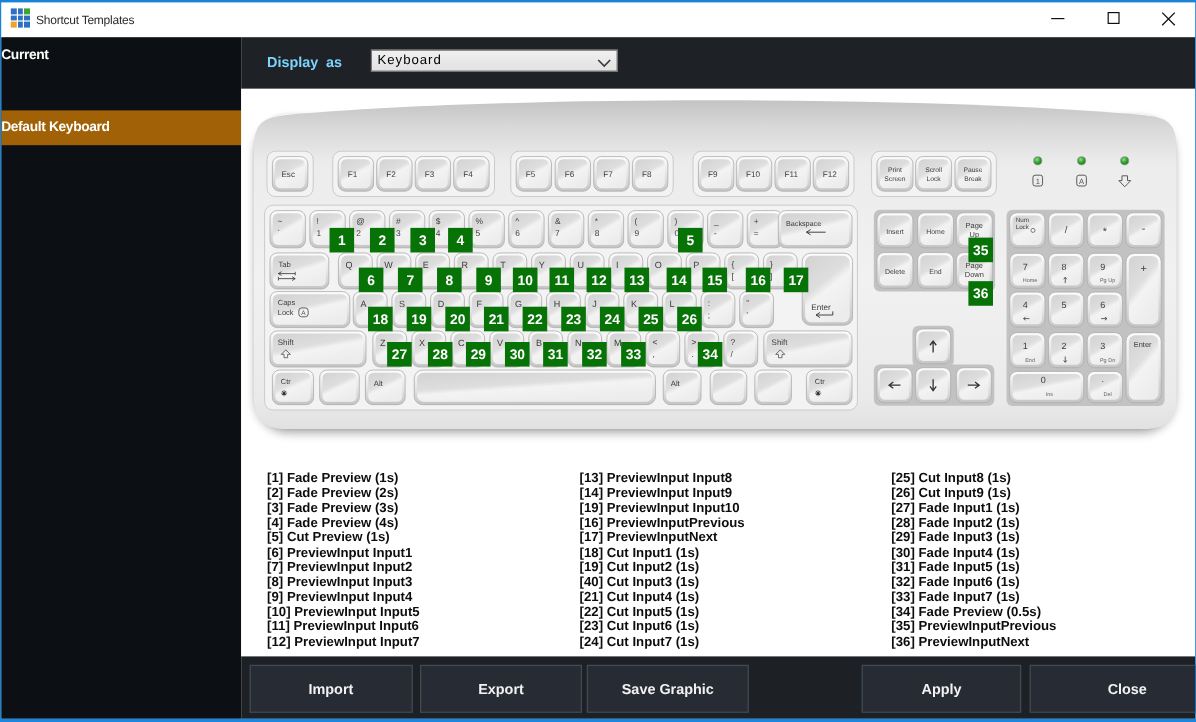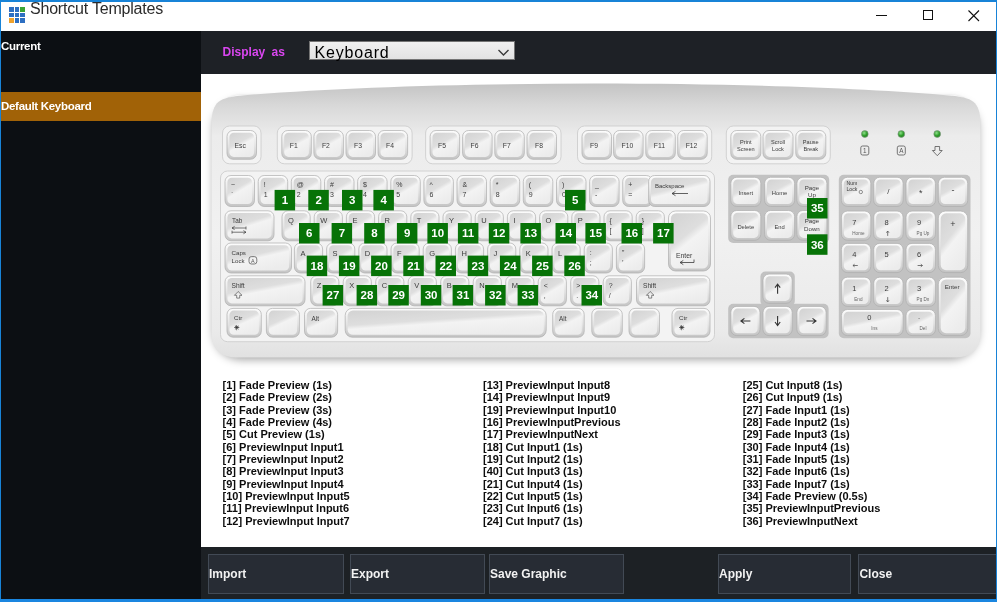--- a/index.html
+++ b/index.html
@@ -1,38 +1,38 @@
 <!DOCTYPE html>
 <html><head><meta charset="utf-8"><style>
 * { margin:0; padding:0; box-sizing:border-box; }
 body { width:997px; height:602px; position:relative; overflow:hidden;
   font-family:"Liberation Sans", sans-serif; background:#fff; }
 .abs { position:absolute; }
 #titlebar { left:1px; top:2px; width:995px; height:29px; background:#fff; }
-#title { position:absolute; left:30px; top:0; font-size:16px; color:#2b2b2b; letter-spacing:-0.2px; }
+#title { position:absolute; left:30px; top:12px; font-size:10px; color:#2b2b2b; letter-spacing:-0.2px; }
 #blue-t { left:0; top:0; width:997px; height:2px; background:#1883d7; }
 #blue-l { left:0; top:0; width:1px; height:602px; background:#1883d7; }
 #blue-r { left:996px; top:0; width:1px; height:602px; background:#1883d7; }
 #blue-b { left:0; top:599px; width:997px; height:3px; background:#1a86e0; }
 #icon { position:absolute; left:9px; top:7px; width:16px; height:16px; }
 #icon div { position:absolute; width:4.7px; height:4.7px; background:#2d6fc2; }
 #sidebar { left:1px; top:31px; width:200px; height:568px; background:#0c0f13; }
 .sitem { position:absolute; left:0; width:200px; height:30.4px; line-height:30.4px;
   padding-left:0; color:#fff; font-size:11.5px; font-weight:bold; letter-spacing:-0.3px; }
 .sitem.sel { background:#a16207; height:28.8px; line-height:28.8px; }
 #topband { left:201px; top:31px; width:795px; height:43px; background:#1e2126; }
-#displayas { position:absolute; left:21.6px; top:14px; font-size:12px; font-weight:bold; color:#d946ef; word-spacing:3px; }
+#displayas { position:absolute; left:21.6px; top:14px; font-size:12px; font-weight:bold; color:#7dd3fc; word-spacing:3px; }
 #combo { position:absolute; left:107.6px; top:10px; width:206.7px; height:19px;
   background:linear-gradient(#f0f0f0,#e2e2e2); border:1px solid #747474; }
-#combo span { position:absolute; left:5px; top:2px; font-size:16px; color:#000; letter-spacing:0.8px; }
+#combo span { position:absolute; left:5px; top:2px; font-size:11px; color:#000; letter-spacing:0.8px; }
 #content { left:201px; top:74px; width:795px; height:473px; background:#fff; }
 #botband { left:201px; top:547px; width:795px; height:52px; background:#1d2125; }
 .btn { position:absolute; top:554px; height:40px; background:#272c34; border:1px solid #424a55;
-  color:#f2f2f2; font-size:12px; font-weight:bold; line-height:38px; }
-.col { position:absolute; top:379px; color:#0d0d0d; font-size:11px; font-weight:bold; }
+  color:#f2f2f2; font-size:12px; font-weight:bold; text-align:center; line-height:38px; }
+.col { position:absolute; top:393px; color:#0d0d0d; font-size:11px; font-weight:bold; }
 .col div { height:12.33px; line-height:12.33px; white-space:nowrap; }
 #kb { position:absolute; left:0; top:0; }
 #bodyshadow { left:213px; top:95px; width:766px; height:260px; border-radius:28px; box-shadow:0 5px 8px rgba(0,0,0,0.34), 0 1px 3px rgba(0,0,0,0.2); }
 #minline { left:876px; top:15px; width:11px; height:1px; background:#111; }
 #maxbox { left:923px; top:10px; width:10px; height:10px; border:1px solid #111; background:#fff; }
 </style></head>
 <body>
 <div class="abs" id="titlebar"></div>
 <div class="abs" id="sidebar">
     <div class="sitem" style="top:0.2px">Current</div>

